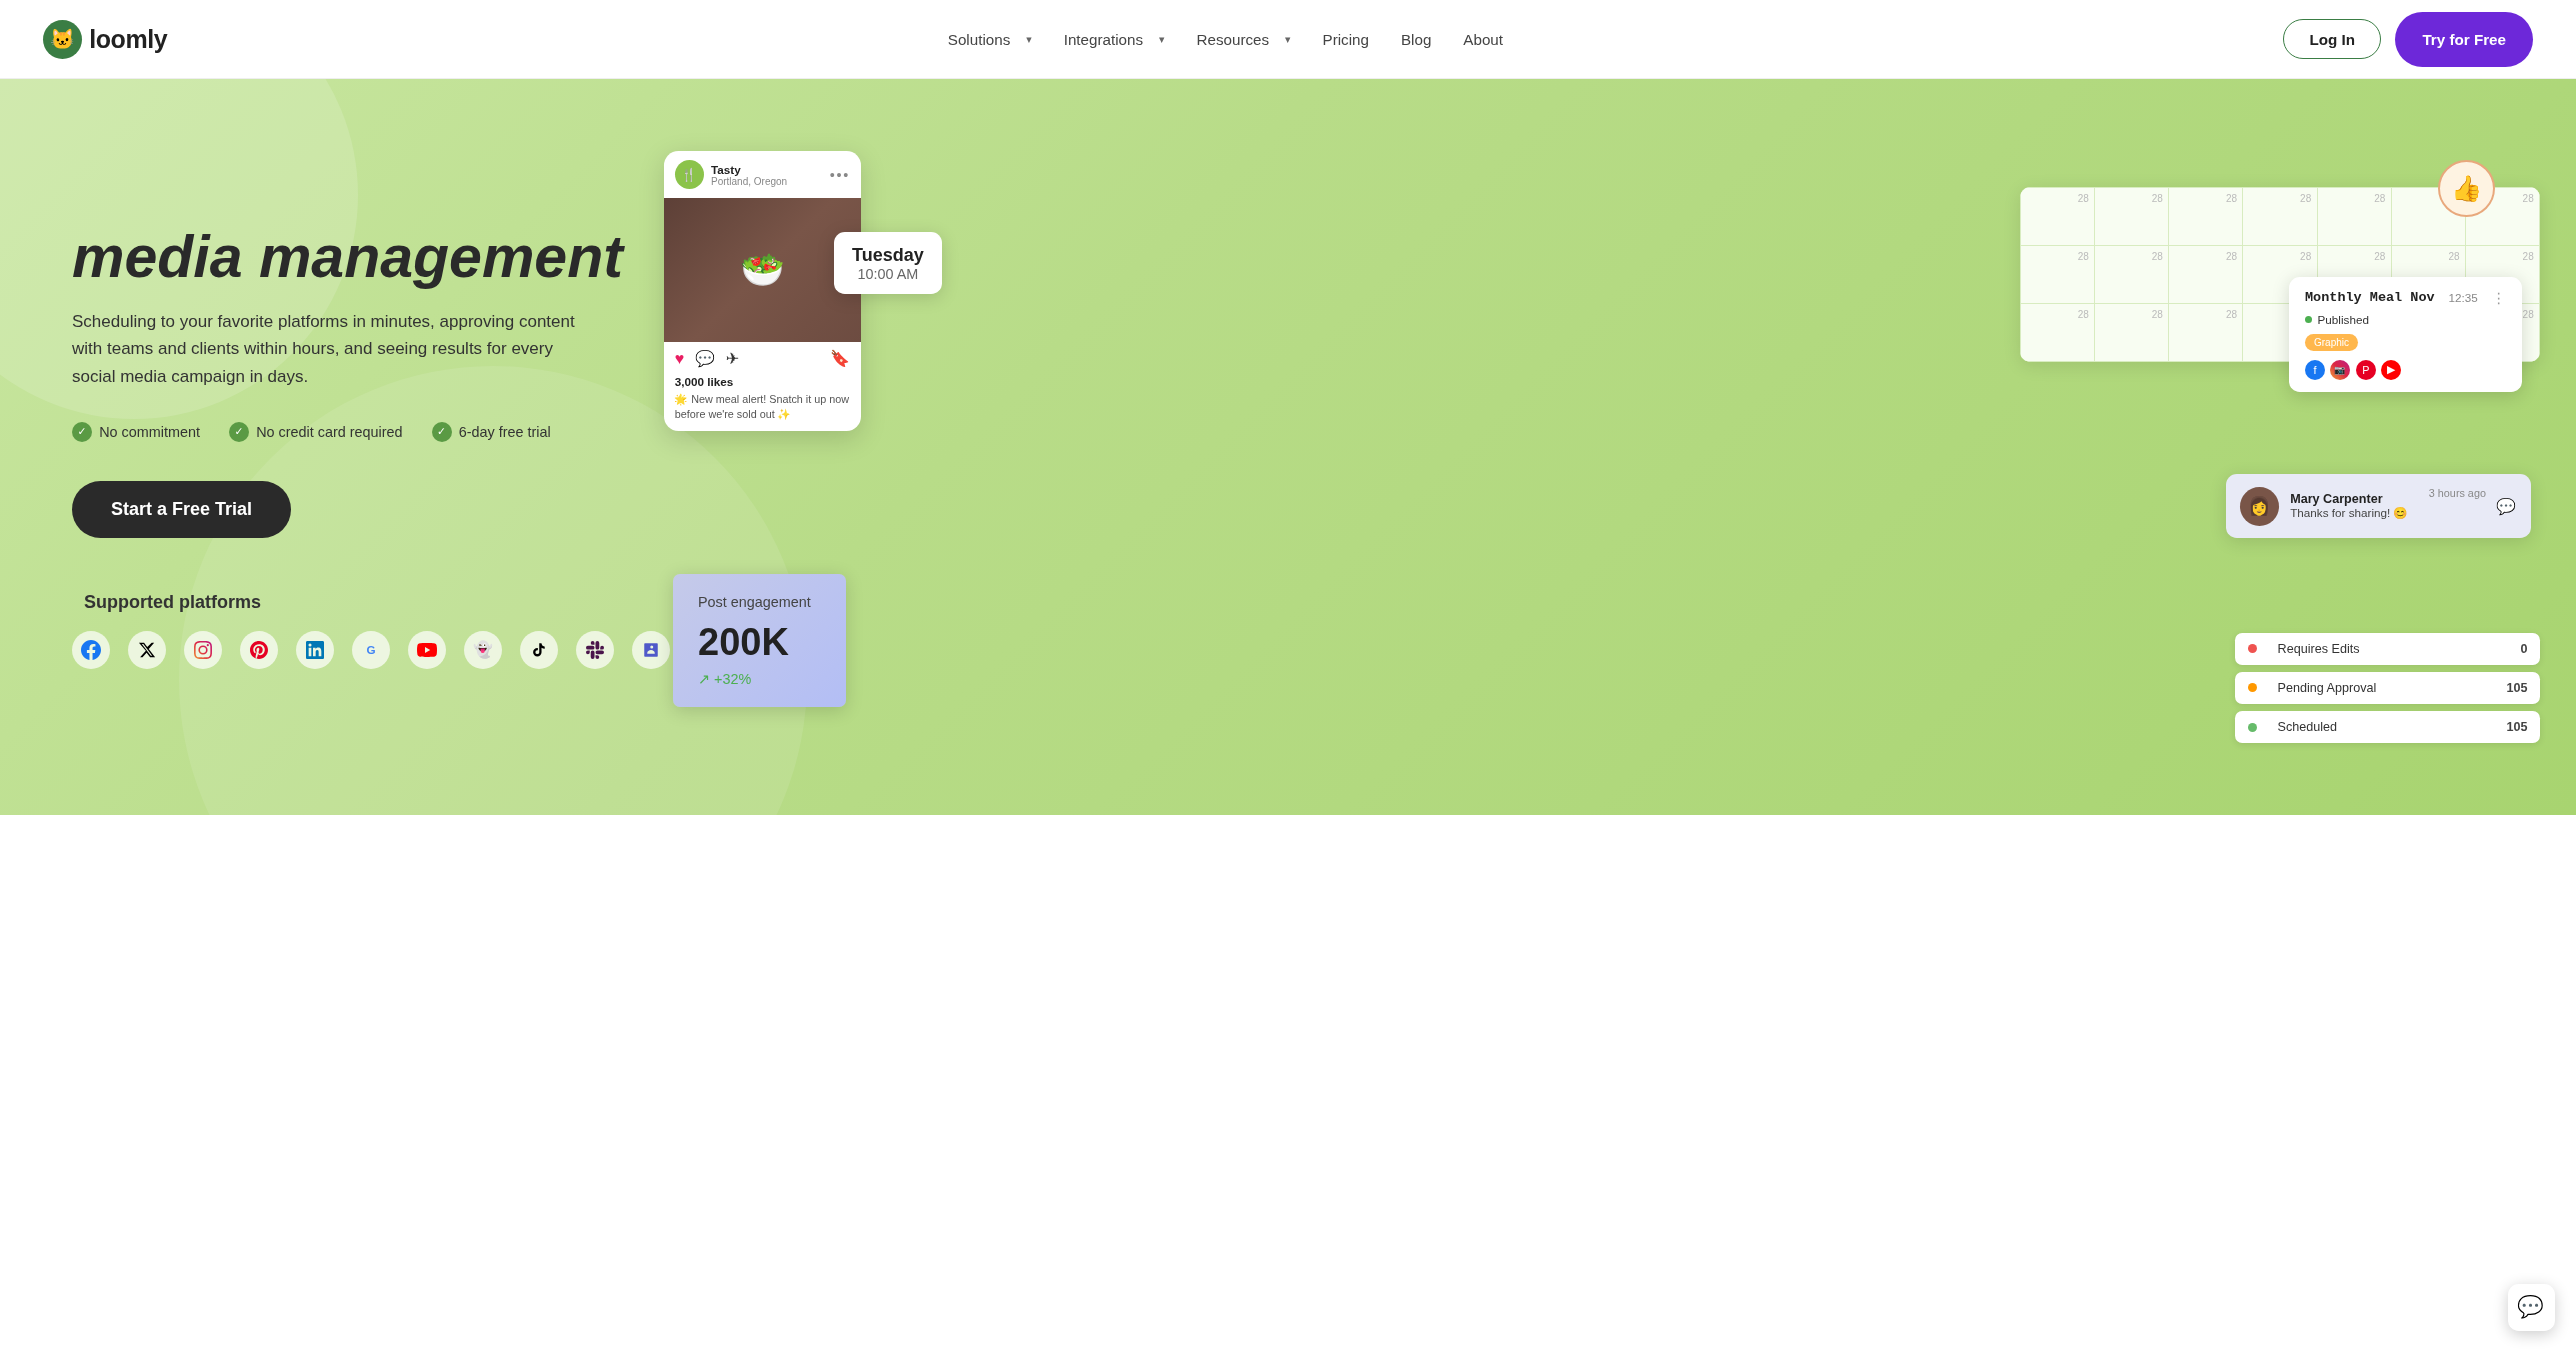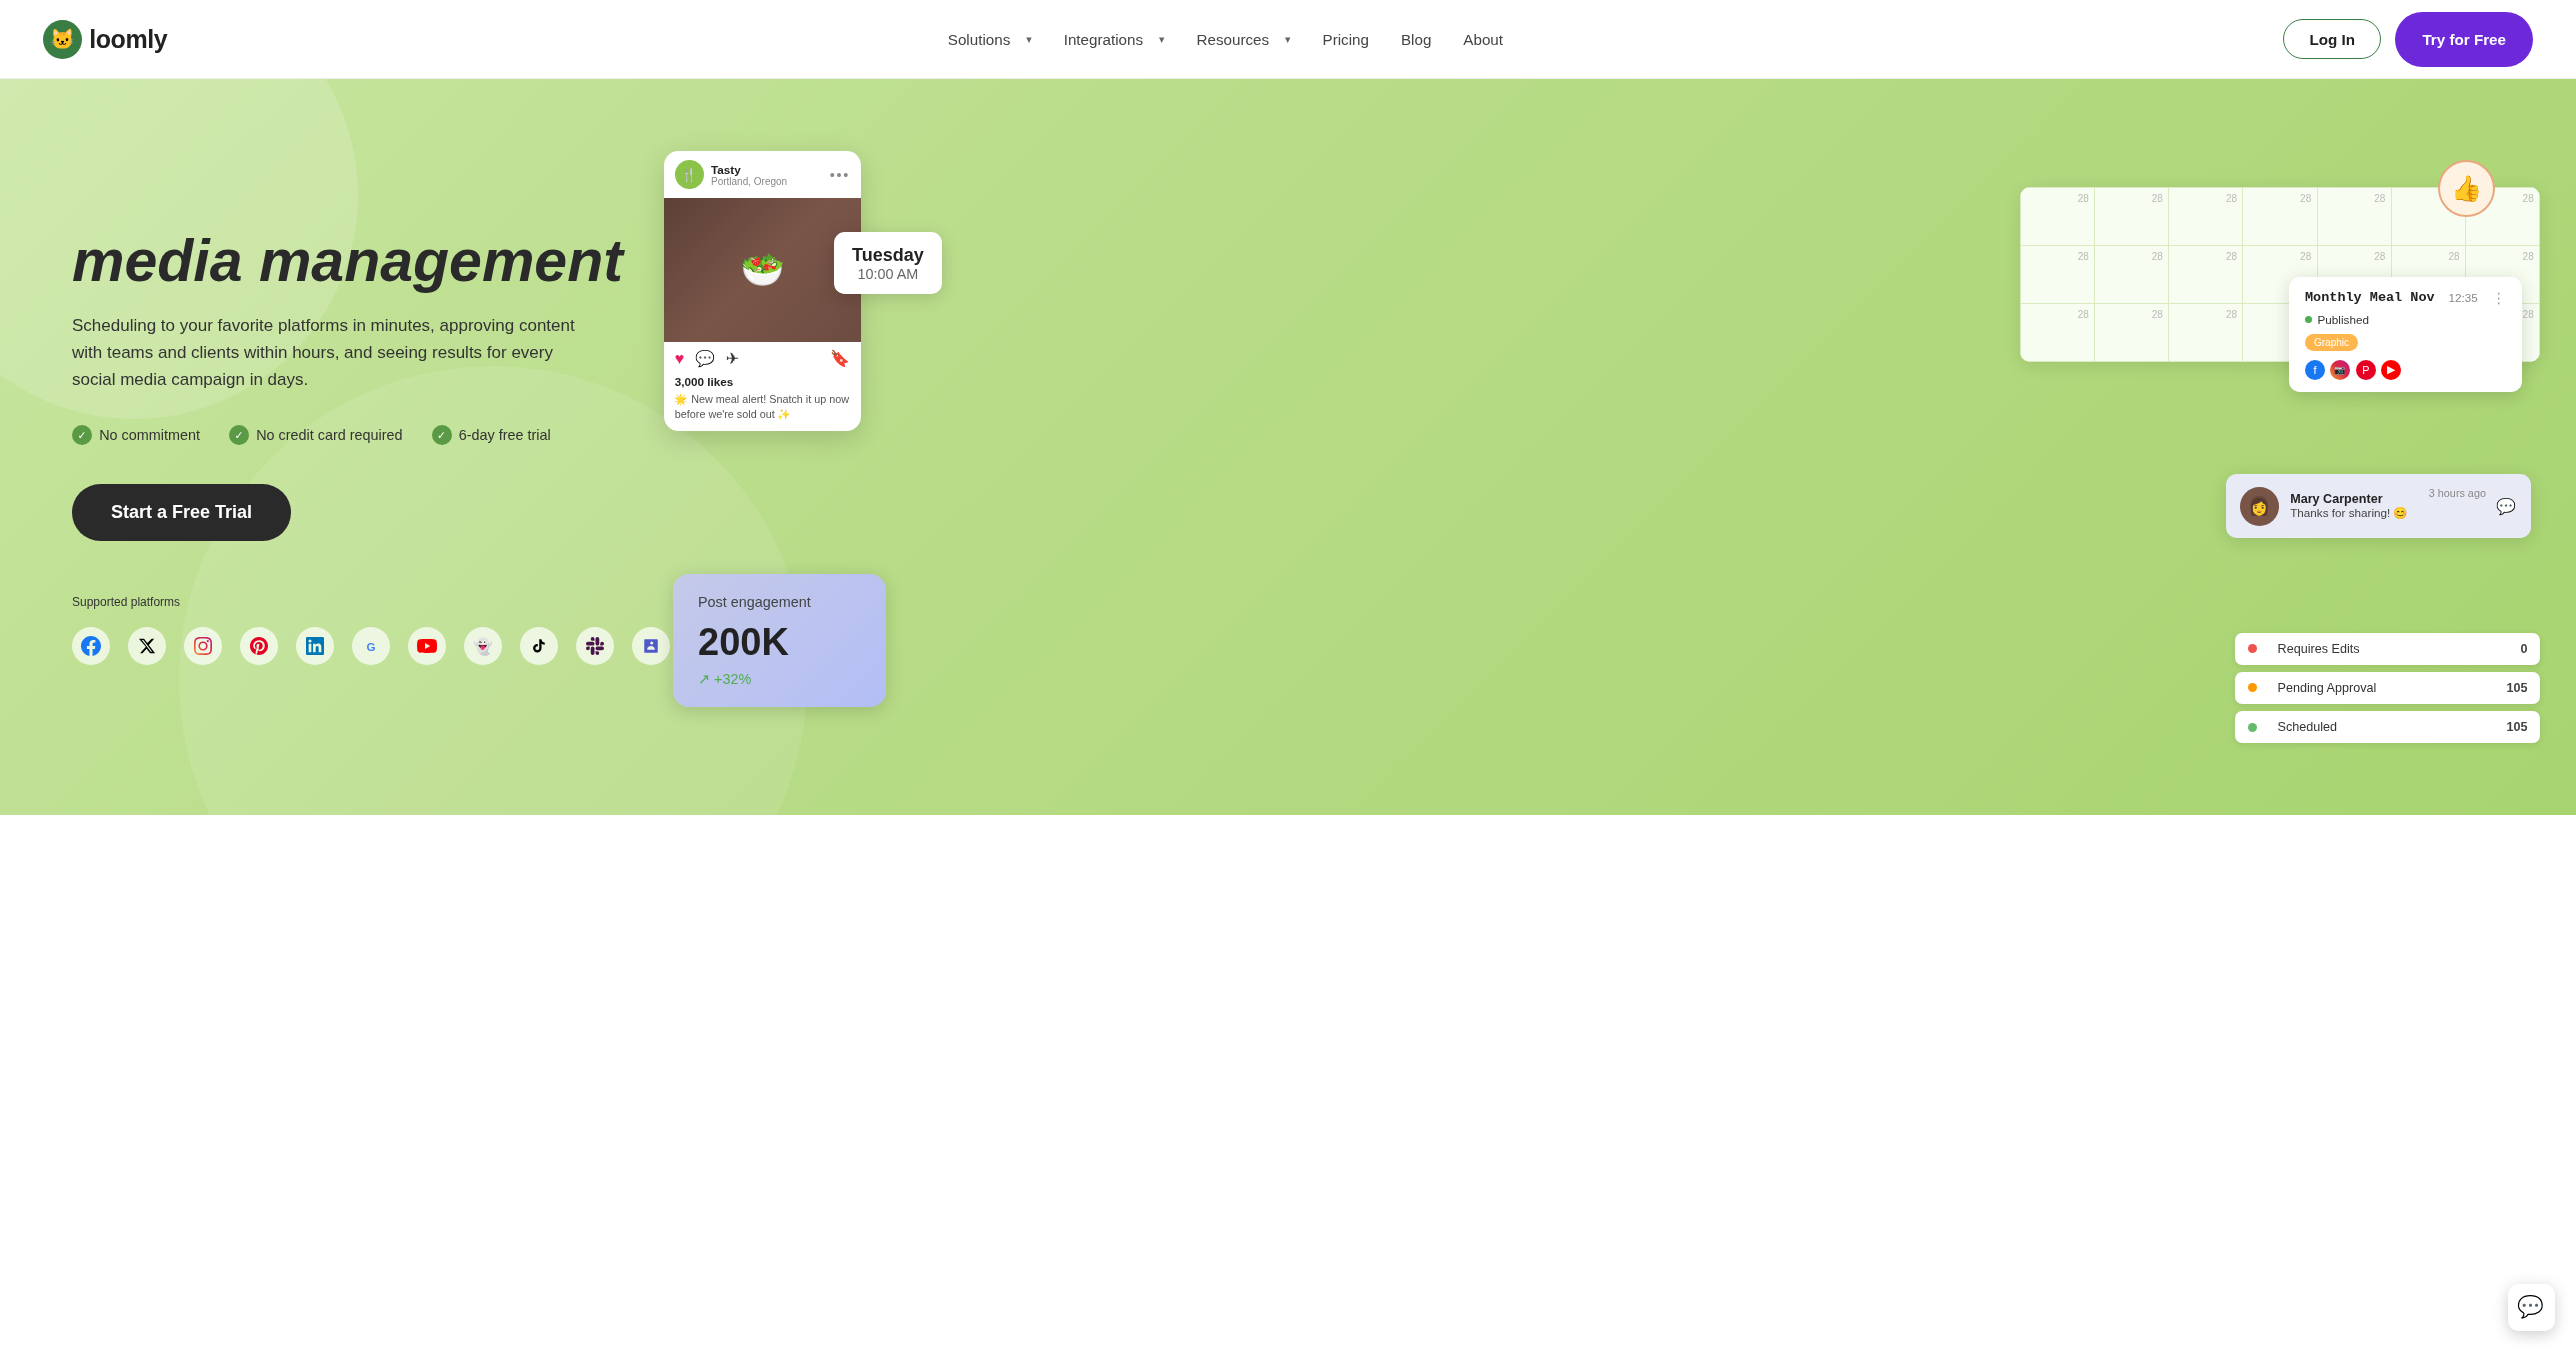--- a/index.html
+++ b/index.html
@@ -58,21 +58,21 @@
       width: 20px; height: 20px; border-radius: 50%; background: #5a9a44;
       display: flex; align-items: center; justify-content: center; color: #fff; font-size: 10.8px;
       flex-shrink: 0;
     }
     .btn-trial {
       padding: 18px 39px; border: none; border-radius: 45px;
       background: #2a2a2a; color: #fff; font-size: 18px; font-weight: 600;
       cursor: pointer; display: inline-block;
     }
     .supported-platforms { margin-top: 54px; }
-    .supported-label { font-size: 12px; font-weight: 400; color: #333; margin-bottom: 18px; }
+    .supported-label { font-size: 18px; font-weight: 700; color: #333; margin-bottom: 18px; margin-left: 12px; }
     .platform-icons { display: flex; gap: 18px; align-items: center; flex-wrap: wrap; }
     .platform-icon {
       width: 38px; height: 38px; border-radius: 50%; background: rgba(255,255,255,0.7);
       display: flex; align-items: center; justify-content: center;
       font-size: 18px; color: #333;
     }
 
     
     .hero-visual {
       position: relative; z-index: 2; flex: 1; display: flex; justify-content: center;
@@ -172,22 +172,22 @@
     .comment-body { flex: 1; }
     .comment-name { font-size: 12.6px; font-weight: 700; color: #222; }
     .comment-text { font-size: 11.7px; color: #444; }
     .comment-time { font-size: 10.8px; color: #888; margin-left: auto; align-self: flex-start; }
     .comment-icon { font-size: 16px; color: #888; }
 
     
     .engagement-card {
       position: absolute; left: -9px; bottom: 54px; z-index: 8;
       background: linear-gradient(135deg, #c5cae9, #b3bef5);
-      border-radius: 16px; padding: 20px 25px;
-      box-shadow: 0 3.6px 18px rgba(0,0,0,0.15); width: 213px;
+      border-radius: 7px; padding: 20px 25px;
+      box-shadow: 0 3.6px 18px rgba(0,0,0,0.15); width: 173px;
     }
     .engagement-label { font-size: 14.4px; color: #444; margin-bottom: 10.8px; }
     .engagement-value { font-size: 38px; font-weight: 800; color: #222; }
     .engagement-change { font-size: 14.4px; color: #4caf50; margin-top: 7.2px; }
 
     
     .status-bars {
       position: absolute; right: -36px; bottom: 18px; z-index: 8;
       width: 305px; display: flex; flex-direction: column; gap: 7.2px;
     }

